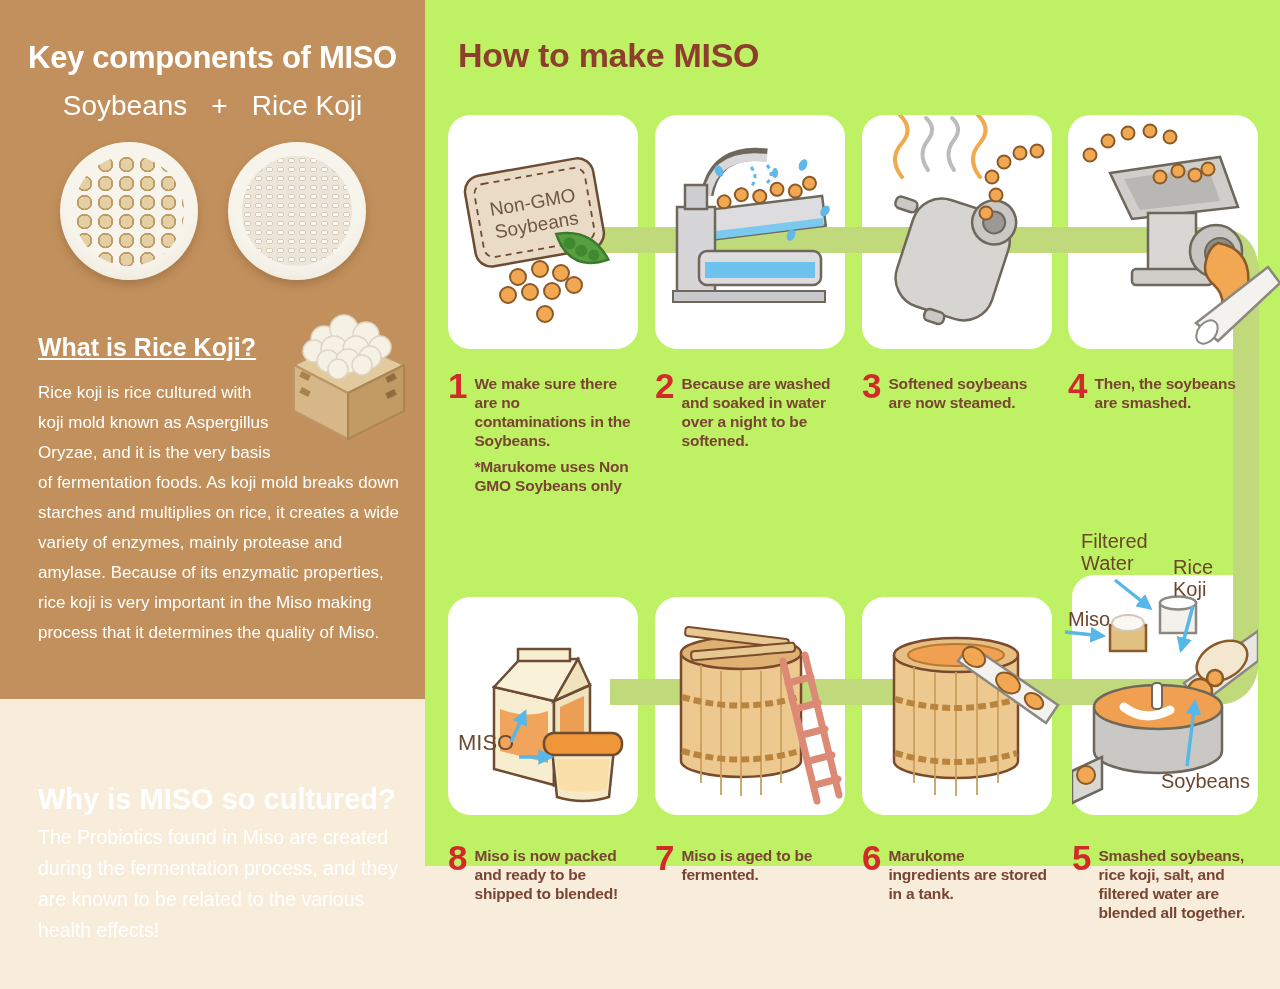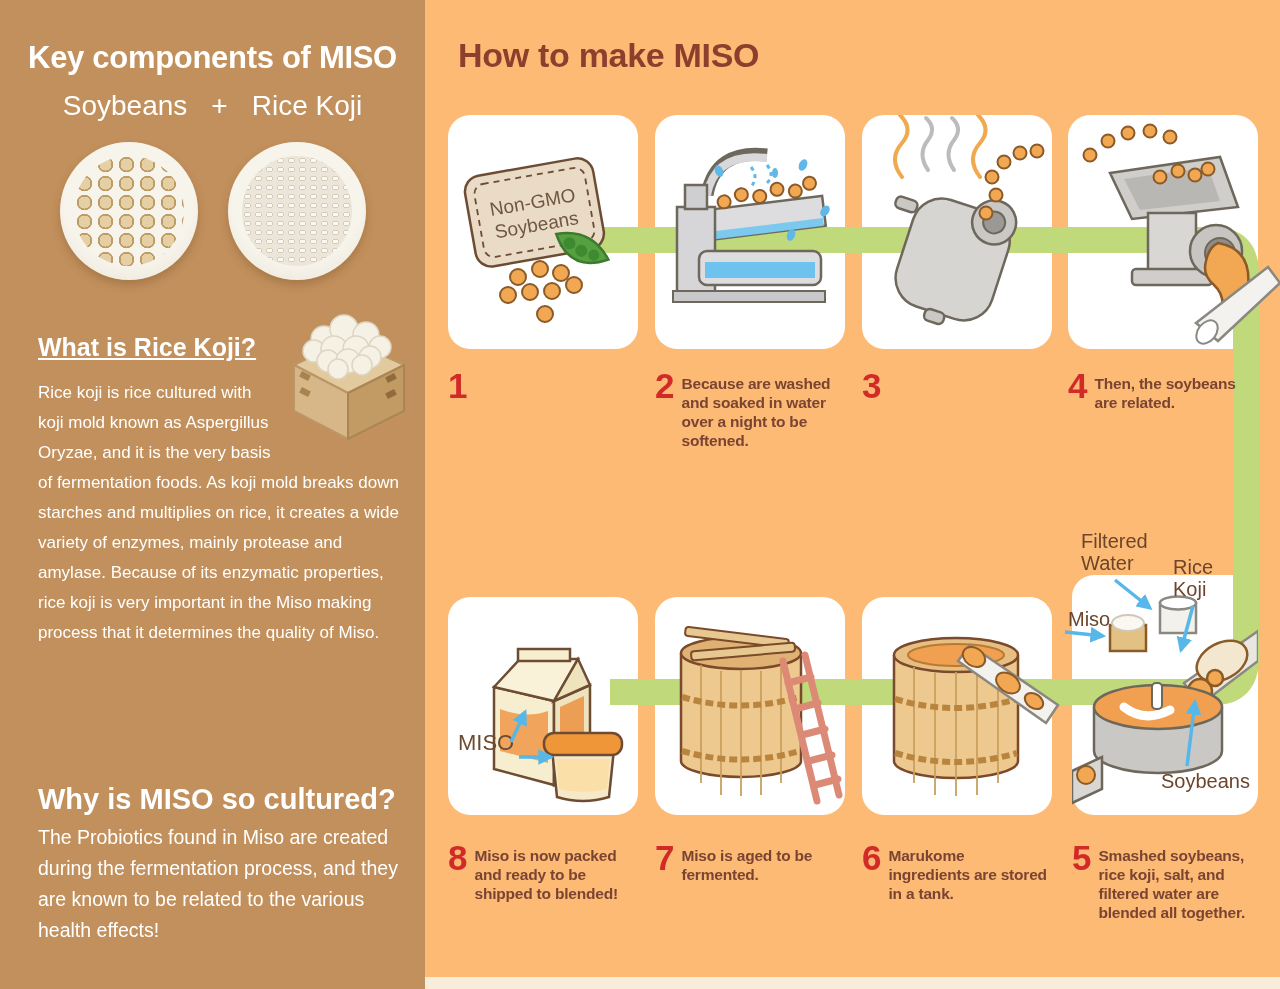--- a/index.html
+++ b/index.html
@@ -1,36 +1,36 @@
 <!DOCTYPE html>
 <html><head>
 <meta charset="utf-8">
 <style>
   html,body{margin:0;padding:0;}
   body{font-family:"Liberation Sans", sans-serif; background:#fff;}
   .stage{position:relative;width:1280px;height:989px;overflow:hidden;background:#f7edda;}
 
   
-  .sidebar{position:absolute;left:0;top:0;width:425px;height:989px;background:#c2905c;color:#fff;}
+  .sidebar{position:absolute;left:0;top:0;width:425px;height:699px;background:#c2905c;color:#fff;}
   .sb-title{position:absolute;left:0;top:40px;width:425px;text-align:center;font-size:31px;font-weight:700;letter-spacing:-0.3px;}
   .sb-formula{position:absolute;left:0;top:90px;width:425px;display:flex;justify-content:center;gap:24px;font-size:28px;font-weight:400;}
   .plates{position:absolute;left:0;top:142px;width:425px;display:flex;justify-content:center;gap:30px;}
   .plate{width:138px;height:138px;border-radius:50%;background:radial-gradient(circle at 50% 42%,#f7f4ec 60%,#e7e1d3 100%);box-shadow:0 5px 8px rgba(90,55,20,.25);position:relative;overflow:hidden;}
   .plate .tex{position:absolute;left:14px;top:14px;width:110px;height:110px;border-radius:50%;}
   .tex-beans{background-image:radial-gradient(circle at 50% 45%, #e5cfa4 0 6px, #bf9c66 6px 7.5px, transparent 8px);background-size:21px 19px;}
   .tex-rice{background-color:#ece6da;background-image:radial-gradient(ellipse 5px 3px at 50% 50%, #fbf8f1 0 58%, #d4cbb9 58% 78%, transparent 78%);background-size:11px 9px;}
   .sb-h2{position:absolute;left:38px;top:333px;font-size:25px;font-weight:700;text-decoration:underline;}
   .sb-h3{position:absolute;left:38px;top:783px;font-size:29px;font-weight:700;}
   .sb-para1{position:absolute;left:38px;top:378px;width:365px;font-size:17px;line-height:30px;font-weight:400;}
   .sb-para1 .float-spacer{float:right;width:130px;height:78px;}
   .sb-para2{position:absolute;left:38px;top:822px;width:378px;font-size:19.5px;line-height:31px;}
   .masu{position:absolute;left:272px;top:303px;}
 
   
-  .panel{position:absolute;left:425px;top:0;width:855px;height:977px;background:#fdba74;}
+  .panel{position:absolute;left:425px;top:0;width:855px;height:866px;background:#bef264;}
   .panel-title{position:absolute;left:33px;top:36px;font-size:34px;font-weight:700;color:#8d3e2c;letter-spacing:-0.3px;z-index:2;}
   .band{position:absolute;left:0;top:0;z-index:1;}
   .card{position:absolute;background:#fff;border-radius:22px;z-index:0;}
   .c1{left:23px;top:115px;width:190px;height:234px;}
   .c2{left:230px;top:115px;width:190px;height:234px;}
   .c3{left:437px;top:115px;width:190px;height:234px;}
   .c4{left:643px;top:115px;width:190px;height:234px;}
   .c8{left:23px;top:597px;width:190px;height:218px;}
   .c7{left:230px;top:597px;width:190px;height:218px;}
   .c6{left:437px;top:597px;width:190px;height:218px;}
@@ -292,31 +292,35 @@
       </g>
       <g>
         <path d="M104 152 h62 l-5 48 q-26 8 -52 0 Z" fill="#f7e9c8" stroke="#6d4c33" stroke-width="2.5"></path>
         <rect x="96" y="136" width="78" height="22" rx="10" fill="#ef9638" stroke="#6d4c33" stroke-width="2.5"></rect>
         <path d="M108 162 h54 l-3 30 q-24 6 -48 0 Z" fill="#fbdfa8"></path>
       </g>
     </svg>
 
     <div class="caption cap-row1" style="left:23px;">
       <span class="step-num">1</span>
+      <div class="cap-text"><span>We make sure there are no contaminations in the Soybeans.</span>
+        <div class="cap-note">*Marukome uses Non GMO Soybeans only</div>
+      </div>
     </div>
     <div class="caption cap-row1" style="left:230px;">
       <span class="step-num">2</span>
       <div class="cap-text">Because are washed and soaked in water over a night to be softened.</div>
     </div>
     <div class="caption cap-row1" style="left:437px;">
       <span class="step-num">3</span>
+      <div class="cap-text">Softened soybeans are now steamed.</div>
     </div>
     <div class="caption cap-row1" style="left:643px;">
       <span class="step-num">4</span>
-      <div class="cap-text">Then, the soybeans are related.</div>
+      <div class="cap-text">Then, the soybeans are smashed.</div>
     </div>
 
     <div class="caption cap-row2" style="left:23px;">
       <span class="step-num">8</span>
       <div class="cap-text">Miso is now packed and ready to be shipped to blended!</div>
     </div>
     <div class="caption cap-row2" style="left:230px;">
       <span class="step-num">7</span>
       <div class="cap-text">Miso is aged to be fermented.</div>
     </div>

